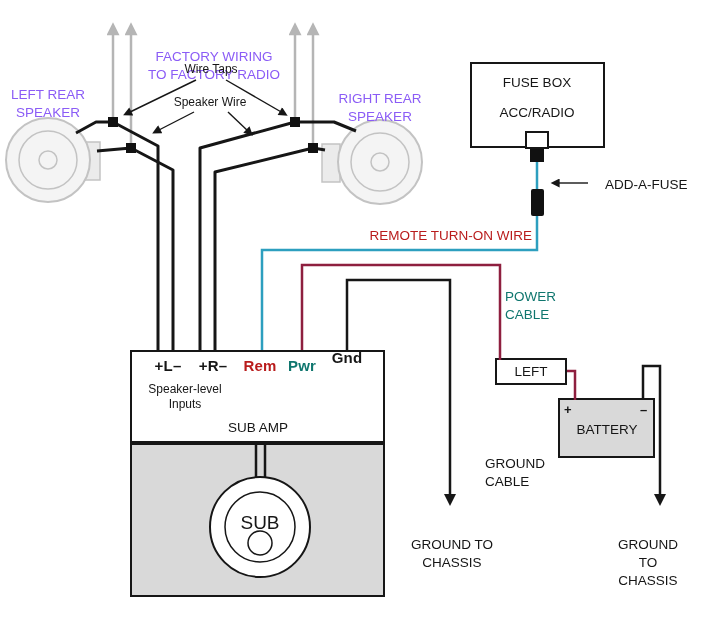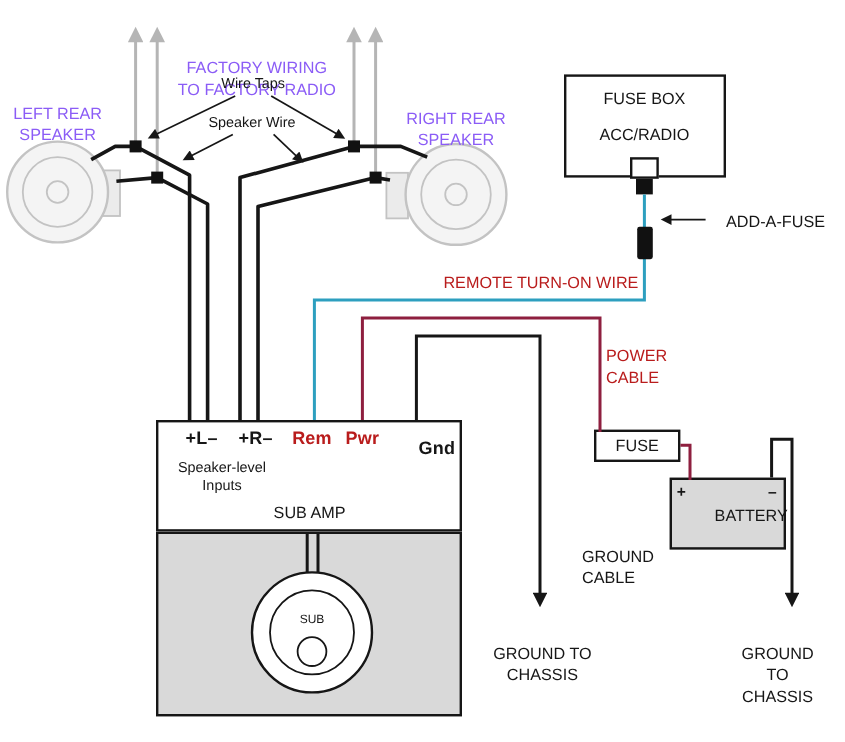--- a/index.html
+++ b/index.html
@@ -3,26 +3,26 @@
 <meta charset="utf-8">
 <style>
   * { margin:0; padding:0; box-sizing:border-box; }
   html, body { background:#ffffff; }
   body { font-family:"Liberation Sans","DejaVu Sans",sans-serif; color:#161616; }
   .stage { position:relative; width:704px; height:618px; background:#fff; overflow:hidden; margin:0 auto; }
   .stage svg.wires { position:absolute; left:0; top:0; z-index:2; }
   .box { position:absolute; border:2px solid #161616; background:#fff; z-index:1; }
   .gray { background:#d9d9d9; }
   .plug { position:absolute; background:#111; z-index:1; }
-  .lbl { position:absolute; z-index:3; font-size:10px; line-height:1.32; white-space:pre-line; }
+  .lbl { position:absolute; z-index:3; font-size:19px; line-height:1.32; white-space:pre-line; }
   .ctr { transform:translateX(-50%); text-align:center; }
   .rt  { text-align:right; }
   .gtxt { color:#8b5cf6;margin-top:32px; }
   .teal { color:#b91c1c; }
-  .maroon { color:#b91c1c; }
+  .maroon { color:#0f766e; }
   .sm { font-size:12px; }
   .md { font-size:13.5px; }
   .term { font-size:15px; font-weight:700; letter-spacing:.2px; }
   .sign { font-size:13px; font-weight:700; }
 </style>
 </head>
 <body>
 
 <div class="stage">
 
@@ -132,30 +132,30 @@
   <div class="lbl rt teal md" style="left:330px; top:227px; width:202px;">REMOTE TURN-ON WIRE</div>
   <div class="lbl maroon md" style="left:505px; top:288px;">POWER
 CABLE</div>
   <div class="lbl md" style="left:485px; top:455px;">GROUND
 CABLE</div>
 
   <div class="lbl ctr term" style="left:168px; top:356px;">+L–</div>
   <div class="lbl ctr term" style="left:213px; top:356px;">+R–</div>
   <div class="lbl ctr term teal" style="left:260px; top:356px;">Rem</div>
   <div class="lbl ctr term maroon" style="left:302px; top:356px;">Pwr</div>
-  <div class="lbl ctr term" style="left:347px; top:364px;margin-left:17px;">Gnd</div>
+  <div class="lbl ctr term" style="left:347px; top:348px;">Gnd</div>
 
   <div class="lbl ctr sm" style="left:185px; top:382px; line-height:1.25;">Speaker-level
 Inputs</div>
   <div class="lbl ctr md" style="left:258px; top:419px;">SUB AMP</div>
   <div class="lbl ctr" style="left:260px; top:510px;">SUB</div>
 
-  <div class="lbl ctr md" style="left:531px; top:363px;">FUSE</div>
+  <div class="lbl ctr md" style="left:531px; top:363px;">LEFT</div>
   <div class="lbl sign" style="left:564px; top:401px;">+</div>
   <div class="lbl sign" style="left:640px; top:401px;">–</div>
-  <div class="lbl ctr md" style="left:607px; top:421px;margin-left:19px;">BATTERY</div>
+  <div class="lbl ctr md" style="left:607px; top:421px;">BATTERY</div>
 
   <div class="lbl ctr md" style="left:452px; top:536px;">GROUND TO
 CHASSIS</div>
   <div class="lbl ctr md" style="left:648px; top:536px;">GROUND TO
 CHASSIS</div>
 
 </div>
 
 </body></html>

